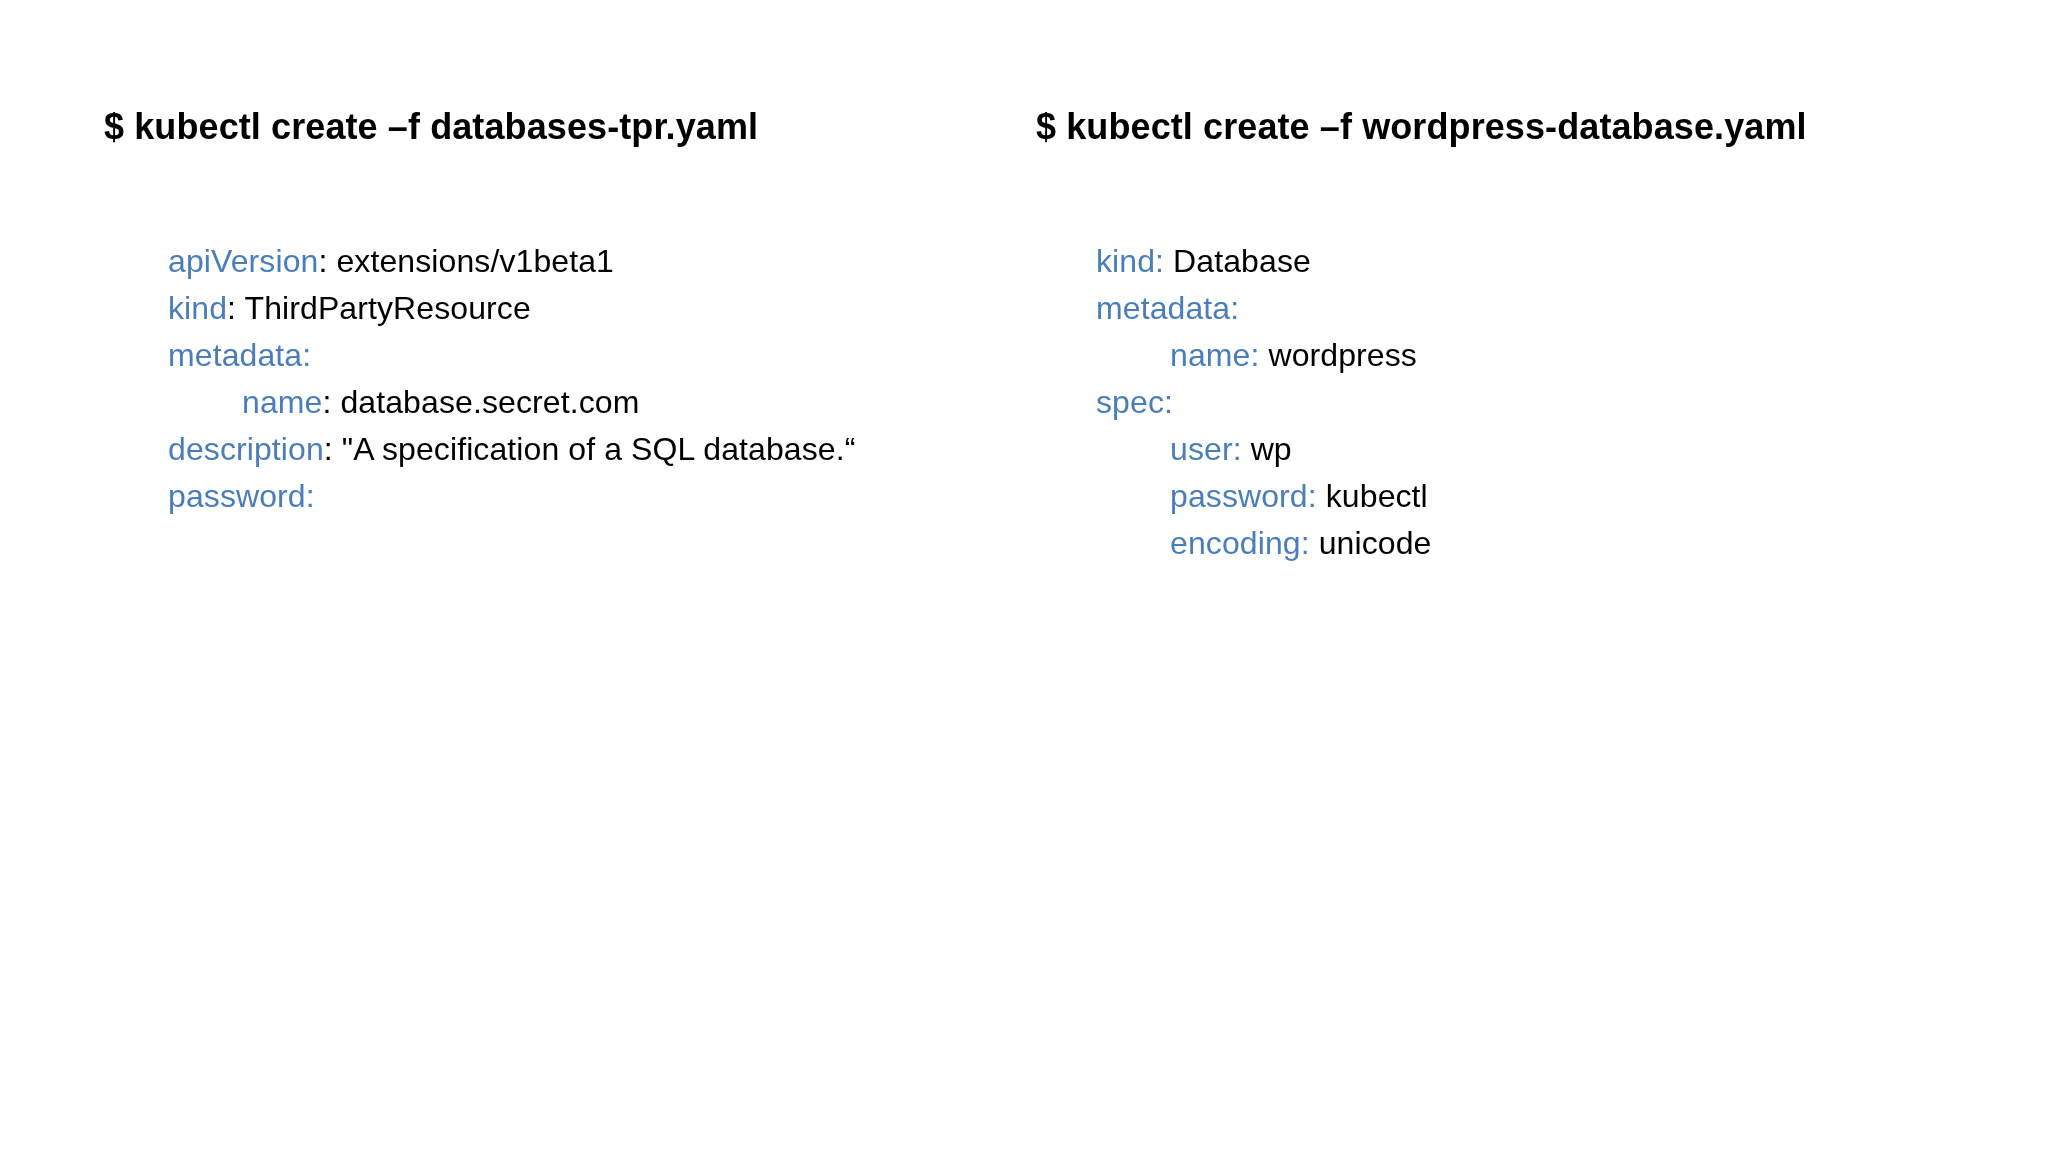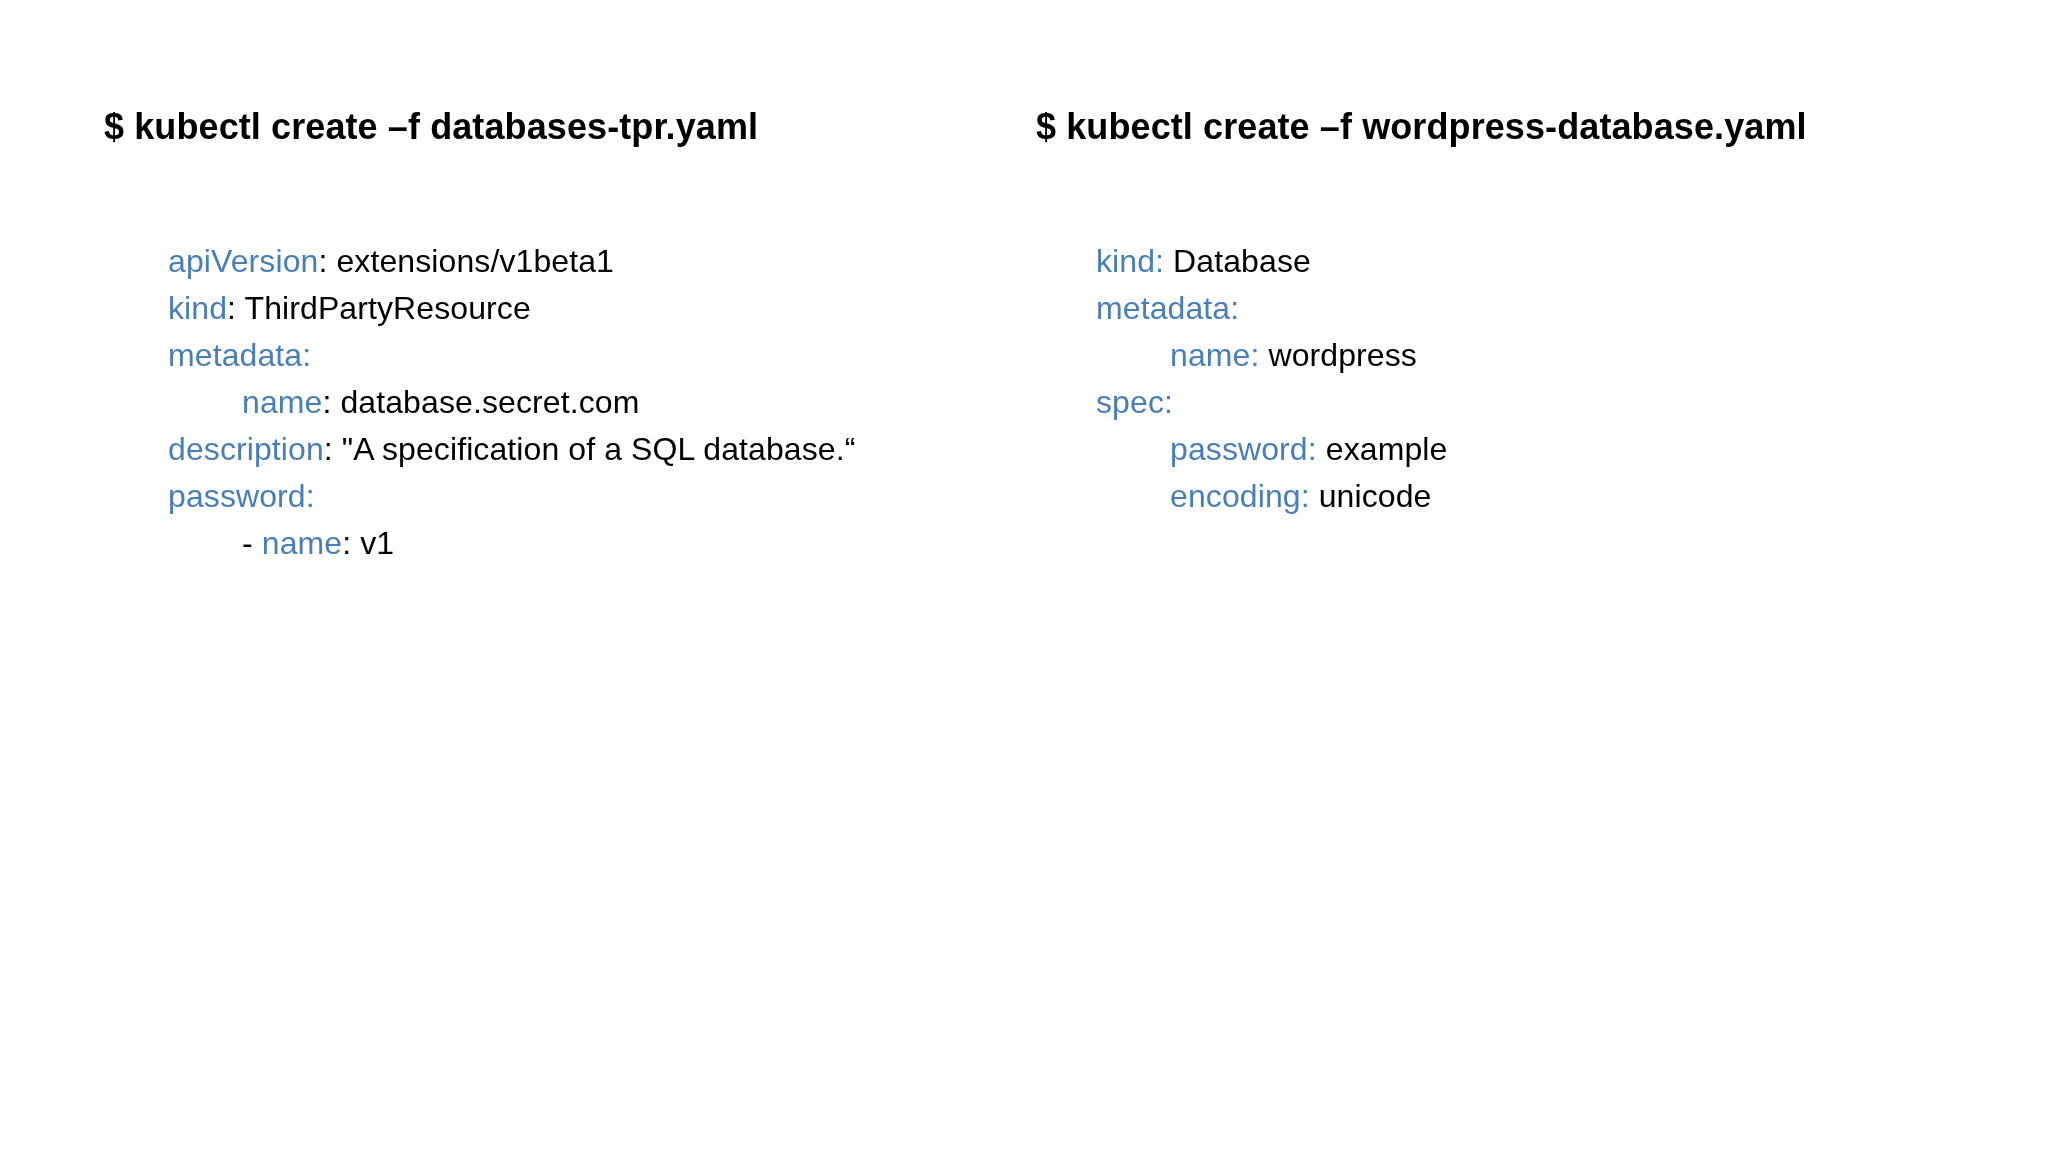--- a/index.html
+++ b/index.html
@@ -81,29 +81,29 @@
 
   <div class="column left">
     <div class="cmd-heading">$ kubectl create –f databases-tpr.yaml</div>
     <div class="yaml-block">
         <div class="yaml-line"><span class="k">apiVersion</span><span class="v">: </span><span class="v">extensions/v1beta1</span></div>
         <div class="yaml-line"><span class="k">kind</span><span class="v">: </span><span class="v">ThirdPartyResource</span></div>
         <div class="yaml-line"><span class="k">metadata:</span></div>
         <div class="yaml-line indent-1"><span class="k">name</span><span class="v">: </span><span class="v">database.secret.com</span></div>
         <div class="yaml-line"><span class="k">description</span><span class="v">: </span><span class="v">"A specification of a SQL database.“</span></div>
         <div class="yaml-line"><span class="k">password:</span></div>
-        <div class="yaml-line indent-1"><span class="dash">- </span><span class="k">name</span><span class="v">: </span><span class="v">v1</span></div>
       </div>
   </div>
 
   <div class="column right">
     <div class="cmd-heading">$ kubectl create –f wordpress-database.yaml</div>
     <div class="yaml-block">
         <div class="yaml-line"><span class="k">kind: </span><span class="v">Database</span></div>
         <div class="yaml-line"><span class="k">metadata:</span></div>
         <div class="yaml-line indent-1"><span class="k">name: </span><span class="v">wordpress</span></div>
         <div class="yaml-line"><span class="k">spec:</span></div>
-        <div class="yaml-line indent-1"><span class="k">password: </span><span class="v">example</span></div>
+        <div class="yaml-line indent-1"><span class="k">user: </span><span class="v">wp</span></div>
+        <div class="yaml-line indent-1"><span class="k">password: </span><span class="v">kubectl</span></div>
         <div class="yaml-line indent-1"><span class="k">encoding: </span><span class="v">unicode</span></div>
       </div>
   </div>
 
 </div>
 
 </body></html>

